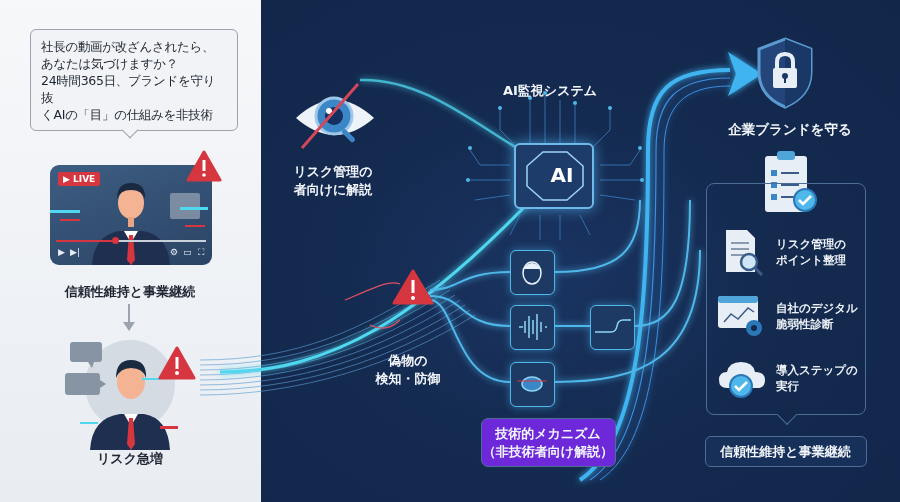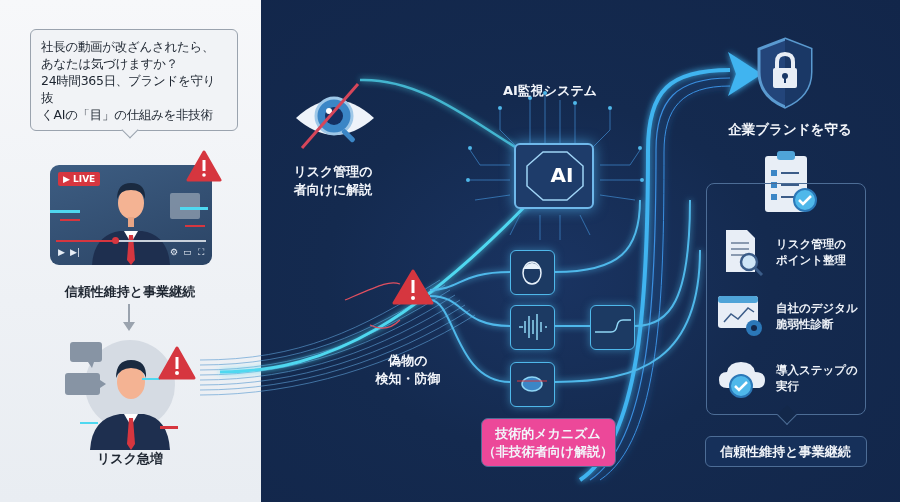--- a/index.html
+++ b/index.html
@@ -26,21 +26,21 @@
   .progress-fill { position: absolute; left: 0; top: 0; width: 38%; height: 2px; background: #d6363f; }
   .progress-knob { position: absolute; left: 37%; top: -3px; width: 7px; height: 7px; border-radius: 50%; background: #d6363f; }
   .ctl { position: absolute; top: 82px; color: #e8eef6; font-size: 9px; }
   .icon-box { position: absolute; width: 45px; height: 45px; border: 1.5px solid #4fb8ea; border-radius: 6px;
     background: #1c3a63; box-shadow: 0 0 8px rgba(79,184,234,0.5); }
   .panel-box { position: absolute; left: 706px; top: 183px; width: 160px; height: 232px;
     border: 1.5px solid #4d6d96; border-radius: 8px; }
   .bottom-box { position: absolute; left: 705px; top: 436px; width: 162px; height: 31px;
     border: 1.5px solid #4d6d96; border-radius: 6px; background: #16305a; }
   .mech-box { position: absolute; left: 481px; top: 418px; width: 135px; height: 49px;
-    border: 1.5px solid #4d6d96; border-radius: 7px; background: #ec4899; }
+    border: 1.5px solid #4d6d96; border-radius: 7px; background: #6d28d9; }
   .down-arrow { position: absolute; left: 122px; top: 304px; width: 14px; height: 30px; }
 </style>
 </head>
 <body>
 
 <div class="left-panel">
   <div class="bubble">
     <div>社長の動画が改ざんされたら、</div>
     <div>あなたは気づけますか？</div>
     <div>24時間365日、ブランドを守り抜</div>

